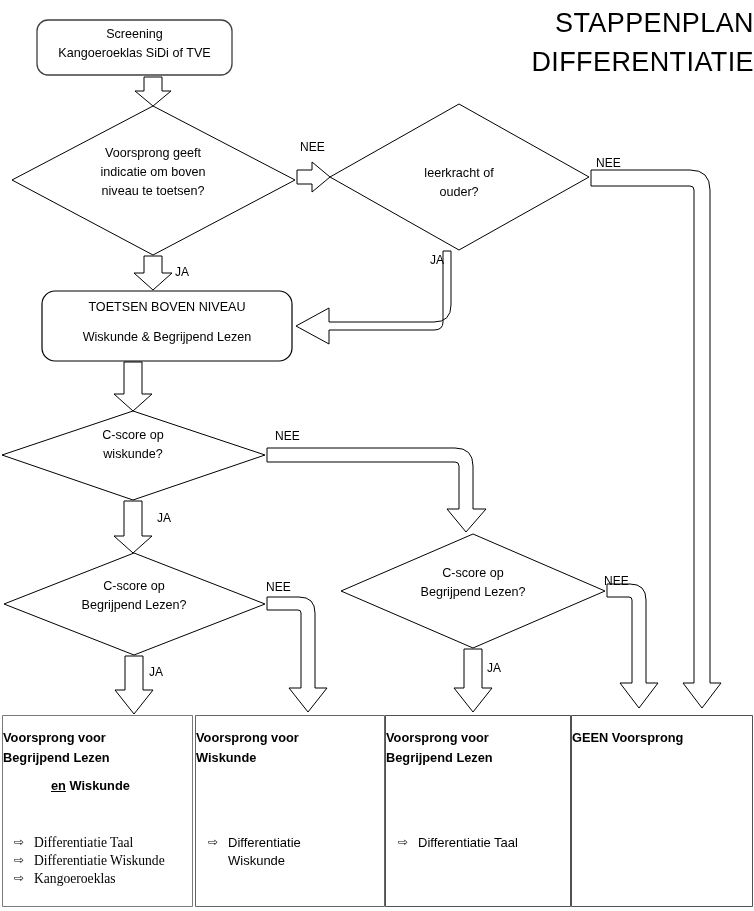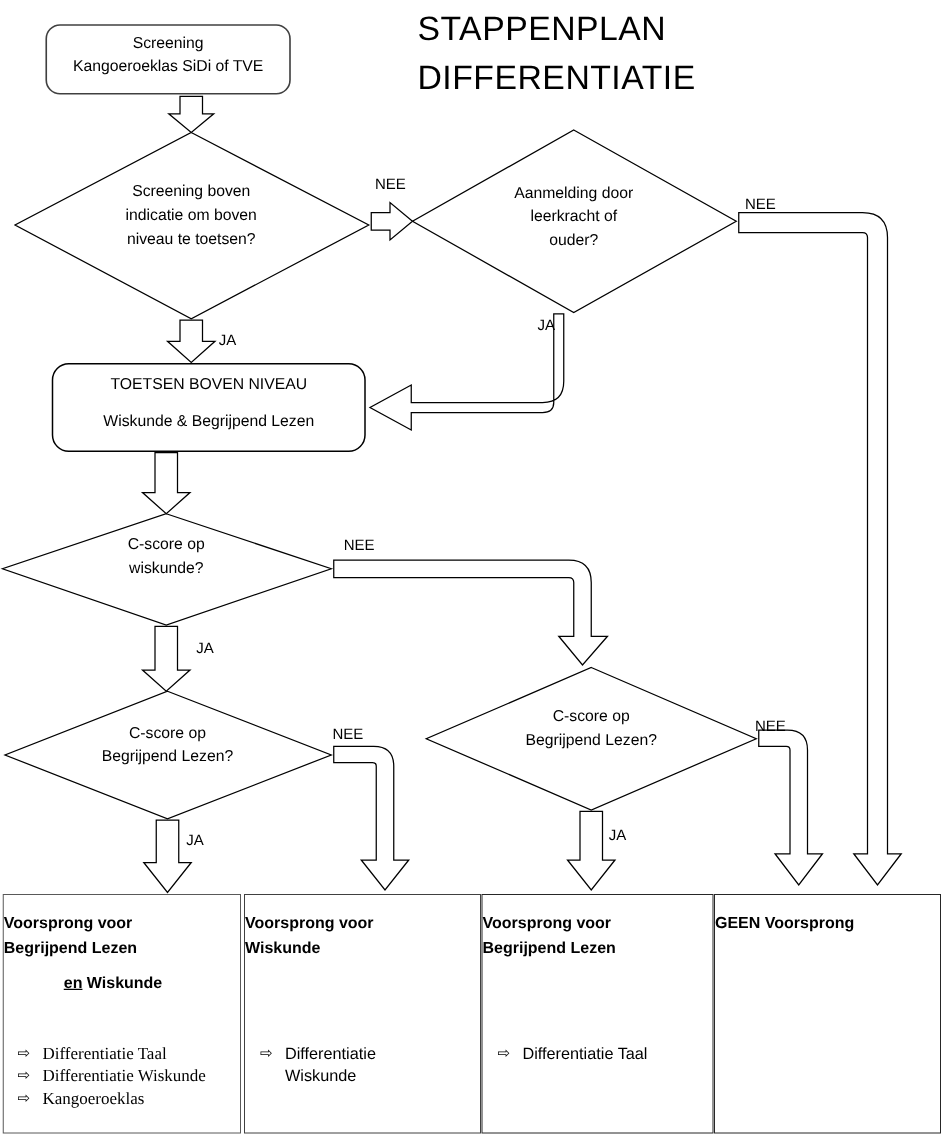--- a/index.html
+++ b/index.html
@@ -23,21 +23,21 @@
     position: absolute;
     left: 0;
     top: 0;
     width: 754px;
     height: 911px;
   }
   .title-line {
     position: absolute;
     font-size: 27px;
     letter-spacing: 0.4px;
-    text-align: left;
+    text-align: right;
     width: 420px;
     color: #000;
   }
   .node-text {
     position: absolute;
     text-align: center;
     font-size: 12.6px;
     line-height: 1.42;
     color: #000;
   }
@@ -184,25 +184,24 @@
     <rect x="386" y="716" width="184" height="190" fill="#ffffff" stroke="#262626" stroke-width="1.6"></rect>
     <rect x="572" y="716" width="180" height="190" fill="#ffffff" stroke="#262626" stroke-width="1.6"></rect>
   </svg>
 
   <div class="title-line" style="left:334px; top:8px;">STAPPENPLAN</div>
   <div class="title-line" style="left:334px; top:47px;">DIFFERENTIATIE</div>
 
   <div class="node-text" style="left:37px; top:26px; width:195px;">Screening</div>
   <div class="node-text" style="left:37px; top:45px; width:195px;">Kangoeroeklas SiDi of TVE</div>
 
-  <div class="node-text" style="left:60px; top:145px; width:186px;">Screening boven</div>
+  <div class="node-text" style="left:60px; top:145px; width:186px;">Voorsprong geeft</div>
   <div class="node-text" style="left:60px; top:164px; width:186px;">indicatie om boven</div>
   <div class="node-text" style="left:60px; top:183px; width:186px;">niveau  te toetsen?</div>
 
-  <div class="node-text" style="left:371px; top:146px; width:176px;">Aanmelding door</div>
   <div class="node-text" style="left:371px; top:165px; width:176px;">leerkracht of</div>
   <div class="node-text" style="left:371px; top:184px; width:176px;">ouder?</div>
 
   <div class="node-text" style="left:42px; top:299px; width:250px;">TOETSEN BOVEN NIVEAU</div>
   <div class="node-text" style="left:42px; top:329px; width:250px;">Wiskunde &amp; Begrijpend Lezen</div>
 
   <div class="node-text" style="left:48px; top:427px; width:170px;">C-score op</div>
   <div class="node-text" style="left:48px; top:446px; width:170px;">wiskunde?</div>
 
   <div class="node-text" style="left:42px; top:578px; width:184px;">C-score op</div>

